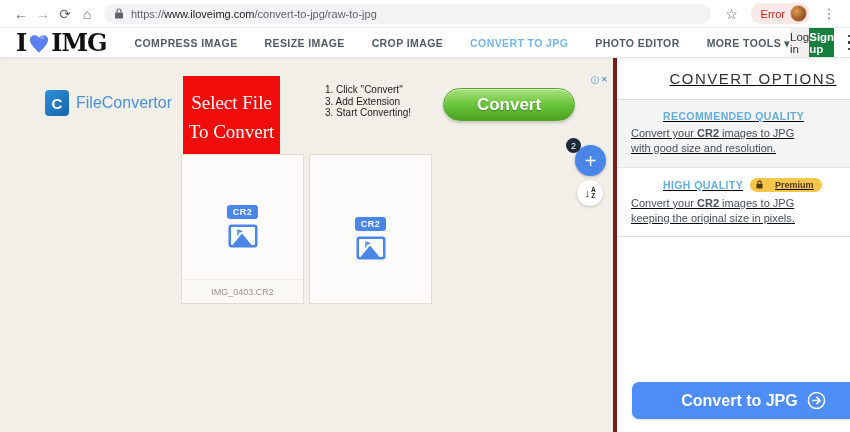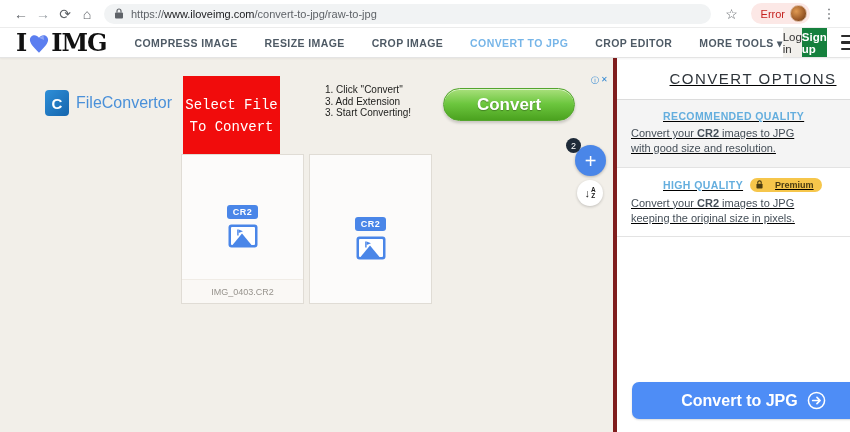--- a/index.html
+++ b/index.html
@@ -81,22 +81,22 @@
   .ad-brand { position: absolute; top: 32px; left: 45px; display: flex; align-items: center; gap: 7px; cursor: pointer; }
   .ad-brand-icon {
     width: 24px; height: 26px; background: linear-gradient(135deg,#2e8fd8,#1565ad);
     border-radius: 4px; color: #fff; font-size: 15px; font-weight: bold;
     display: flex; align-items: center; justify-content: center;
   }
   .ad-brand-name { font-size: 16px; color: #4a90d9; }
   .ad-select-btn {
     position: absolute; top: 18px; left: 183px; width: 97px; height: 82px;
     background: #f10c0c; color: #fff; border: none; cursor: pointer;
-    font-family: Liberation Mono, monospace;
-    font-size: 14px; line-height: 1.55; text-align: center;
+    font-family: Liberation Serif, serif;
+    font-size: 19px; line-height: 1.55; text-align: center;
     display: flex; flex-direction: column; align-items: center; justify-content: center;
   }
   .ad-steps { position: absolute; top: 26px; left: 325px; font-size: 10px; color: #1d1d1b; line-height: 11.5px; }
   .ad-steps .bold { font-weight: normal; }
   .ad-convert-btn {
     position: absolute; top: 30px; left: 443px; width: 132px; height: 33px;
     border-radius: 17px; border: 1px solid #54a52e; cursor: pointer;
     background: linear-gradient(180deg, #a9e07c 0%, #6cc63e 48%, #4ba21f 100%);
     box-shadow: inset 0 1px 0 rgba(255,255,255,0.6), 0 2px 3px rgba(0,0,0,0.18);
     color: #fff; font-size: 17px; font-weight: bold; text-shadow: 0 1px 1px rgba(0,0,0,0.3);
@@ -210,21 +210,21 @@
       <path d="M12 20.5 C5.2 14 2 10 2 6.3 C2 3.4 4.4 1.4 7 1.4 C9 1.4 10.8 2.5 12 4.1 C13.2 2.5 15 1.4 17 1.4 C19.6 1.4 22 3.4 22 6.3 C22 10 18.8 14 12 20.5 Z" fill="#5b7ef0"></path>
       <path d="M12 4.1 L17 1.6 L17.5 6.5 Z" fill="#8fa6f5"></path>
     </svg>
     <span>IMG</span>
   </div>
   <div class="menu">
     <span class="menu-item">COMPRESS IMAGE</span>
     <span class="menu-item">RESIZE IMAGE</span>
     <span class="menu-item">CROP IMAGE</span>
     <span class="menu-item active">CONVERT TO JPG</span>
-    <span class="menu-item">CROP EDITOR</span>
+    <span class="menu-item">PHOTO EDITOR</span>
     <span class="menu-item">MORE TOOLS ▾</span>
   </div>
   <div class="nav-spacer"></div>
   <div class="login-btn">Log in</div>
   <div class="signup-btn">Sign up</div>
   <div class="hamburger">
     <span></span>
       <span></span>
       <span></span>
   </div>

